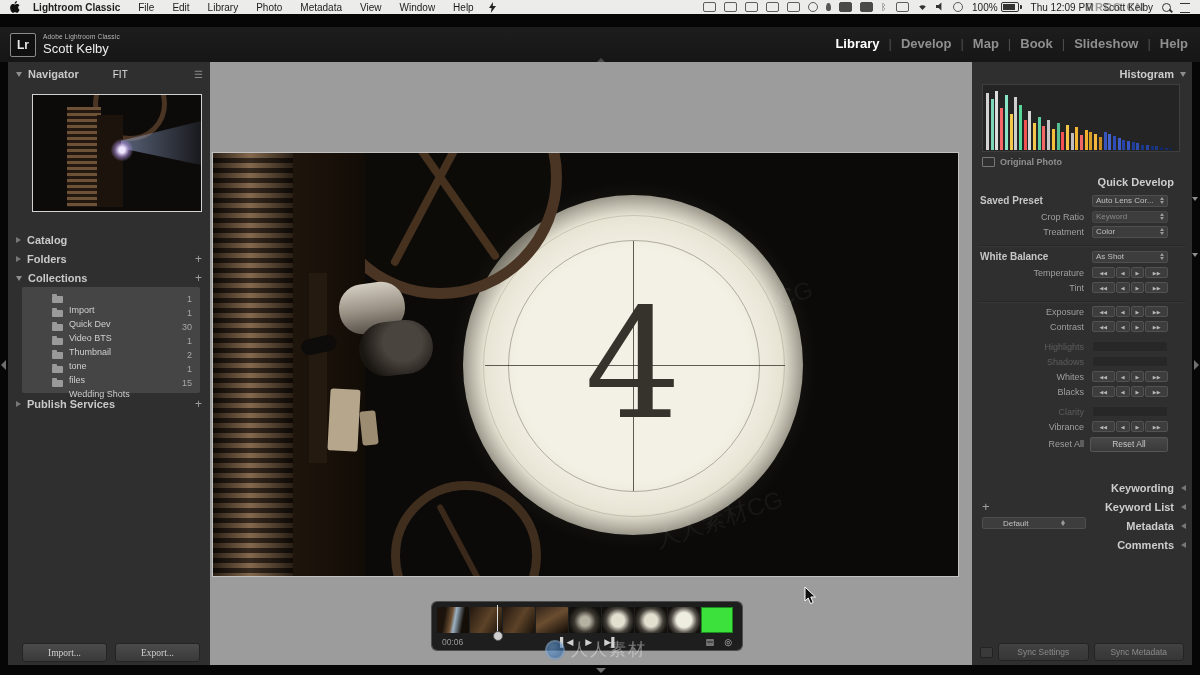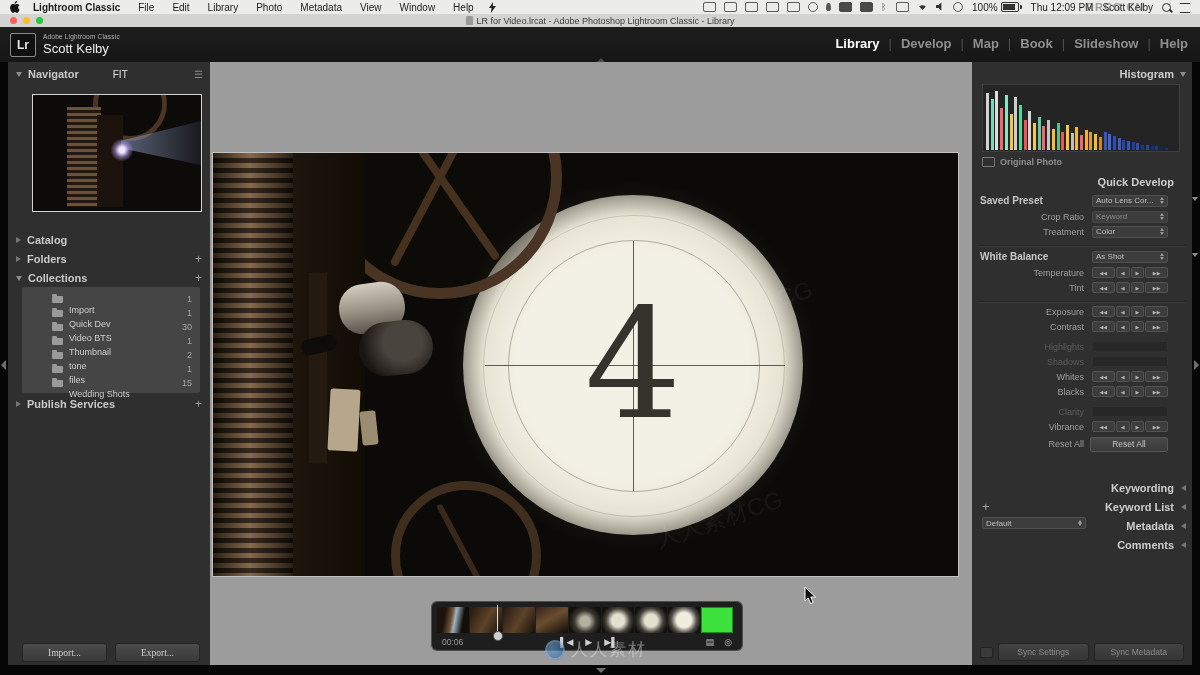--- a/index.html
+++ b/index.html
@@ -151,21 +151,21 @@
   .stp.w-big{width:23px;} .stp.w-sm{width:14px;}
   .qd-dis-bar{width:76px;height:11px;background:#272727;border:1px solid #303030;border-radius:2px;box-sizing:border-box;}
   .qd-wide-btn{width:76px;height:13px;background:linear-gradient(#484848,#3a3a3a);border:1px solid #565656;border-radius:2px;
                color:#c6c6c6;font-size:8.5px;display:flex;align-items:center;justify-content:center;}
   .qd-divider{height:6px;border-bottom:1px solid #272727;box-shadow:0 1px 0 rgba(255,255,255,.04);margin-bottom:2px;}
   .qd-gap{height:5px;}
   .qd-row.reset{height:20px;}
   .rp-tri-small{position:absolute;right:-12px;top:5px;width:0;height:0;border-left:3px solid transparent;border-right:3px solid transparent;border-top:4.5px solid #8e8e8e;}
   #kw-plus{position:absolute;left:10px;top:437px;color:#a0a0a0;font-size:13px;}
   #md-preset{position:absolute;left:10px;top:455px;width:104px;height:12px;background:#3d3d3d;border:1px solid #4f4f4f;border-radius:2px;
-             display:flex;align-items:center;font-size:8px;color:#c0c0c0;padding:0 3px;box-sizing:border-box;}
+             display:flex;align-items:center;font-size:8px;color:#c0c0c0;padding:0 20px;box-sizing:border-box;}
   #sync-row{position:absolute;left:8px;top:581px;width:204px;display:flex;gap:5px;align-items:center;}
   #sync-toggle{width:11px;height:9px;background:#3a3a3a;border:1px solid #222;border-radius:2px;flex:none;}
   .sync-btn{flex:1;height:16px;background:linear-gradient(#424242,#363636);border:1px solid #242424;border-radius:3px;
             color:#8b8b8b;font-size:8.5px;display:flex;align-items:center;justify-content:center;white-space:nowrap;}
   
   #cursor{position:absolute;left:804px;top:586px;}
   .wm-topright{position:absolute;left:1086px;top:1px;font-size:11px;font-weight:bold;color:rgba(90,90,90,.55);letter-spacing:1px;}
   #wm-bottom{position:absolute;left:545px;top:638px;display:flex;align-items:center;gap:6px;opacity:.6;}
   #wm-logo{width:20px;height:20px;border-radius:50%;background:radial-gradient(circle at 35% 35%,#6fa9e0,#2c66a8 70%);box-shadow:inset 0 0 0 2px rgba(255,255,255,.35);}
   #wm-text{font-size:17px;color:rgba(235,235,235,.75);letter-spacing:2px;}
@@ -223,27 +223,20 @@
           <span class="batt-nub"></span>
       </span>
       <span>Thu 12:09 PM</span>
       <span>Scott Kelby</span>
       <span class="mb-search"></span>
       <span class="mb-lines"></span>
     </div>
   </div>
   <div class="wm-topright">RRCG.CN</div>
 
-  <div id="titlebar">
-    <span class="tl" id="tl-close"></span>
-    <span class="tl" id="tl-min"></span>
-    <span class="tl" id="tl-zoom"></span>
-    <span class="doc-ic"></span>
-    <span>LR for Video.lrcat - Adobe Photoshop Lightroom Classic - Library</span>
-  </div>
 
   <div id="appbar">
     <div id="idplate">
       <div id="lr-logo">Lr</div>
       <div>
         <div id="id-app">Adobe Lightroom Classic</div>
         <div id="id-name">Scott Kelby</div>
       </div>
     </div>
     <div id="modules">

